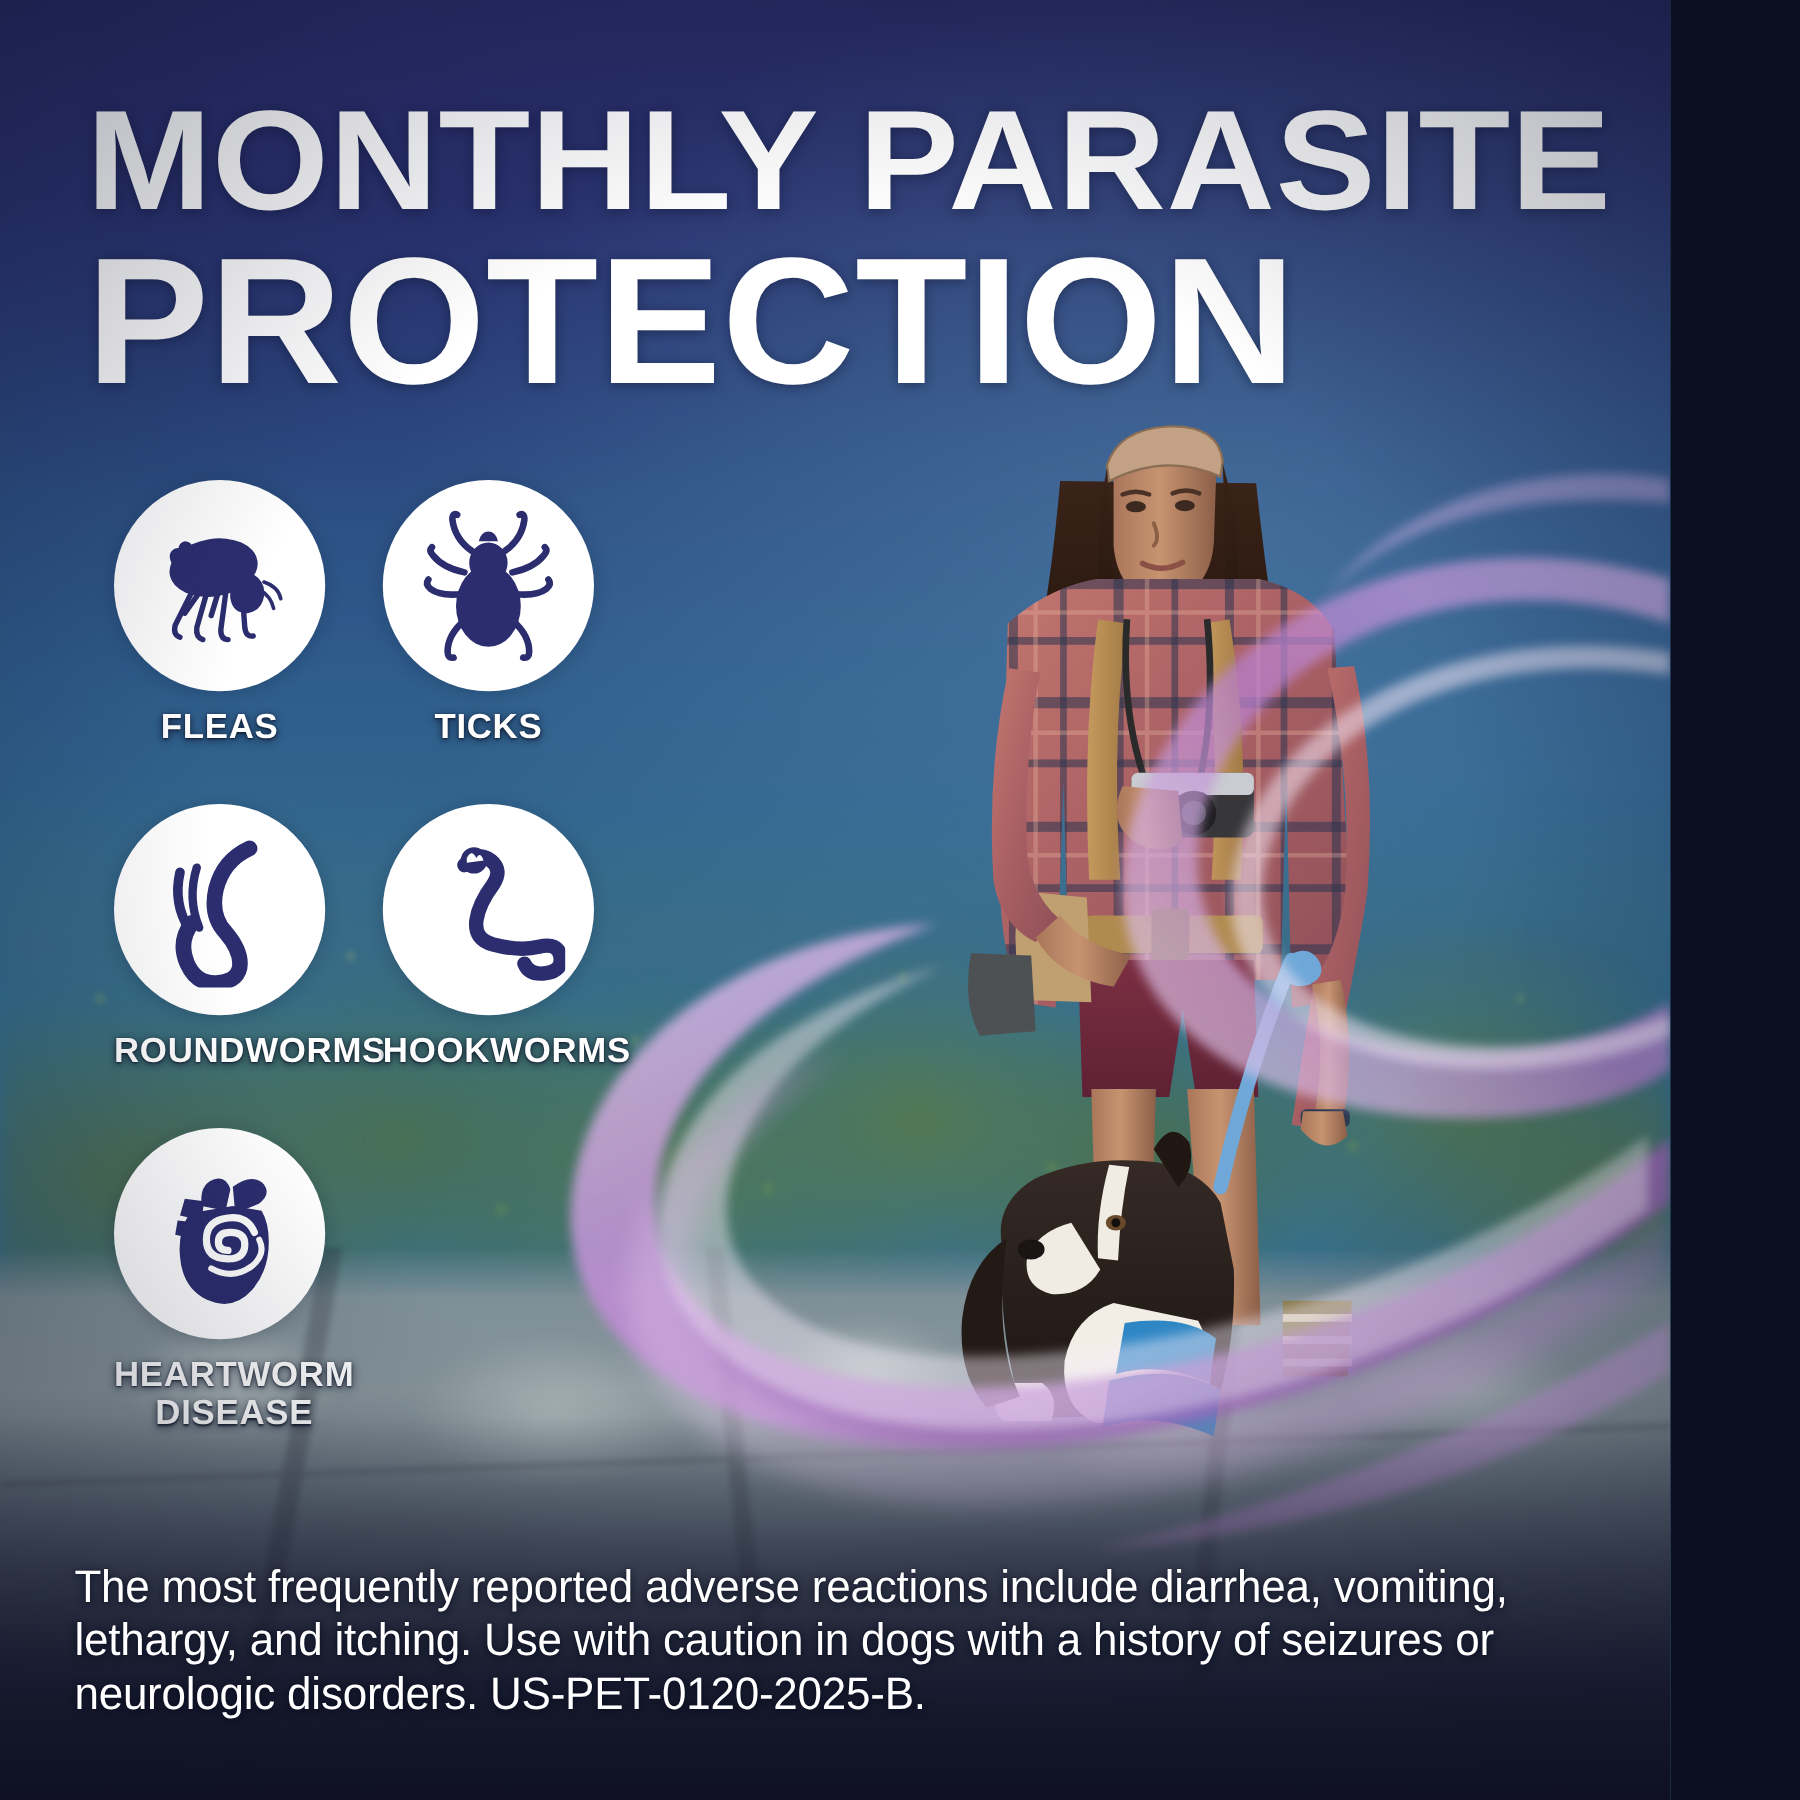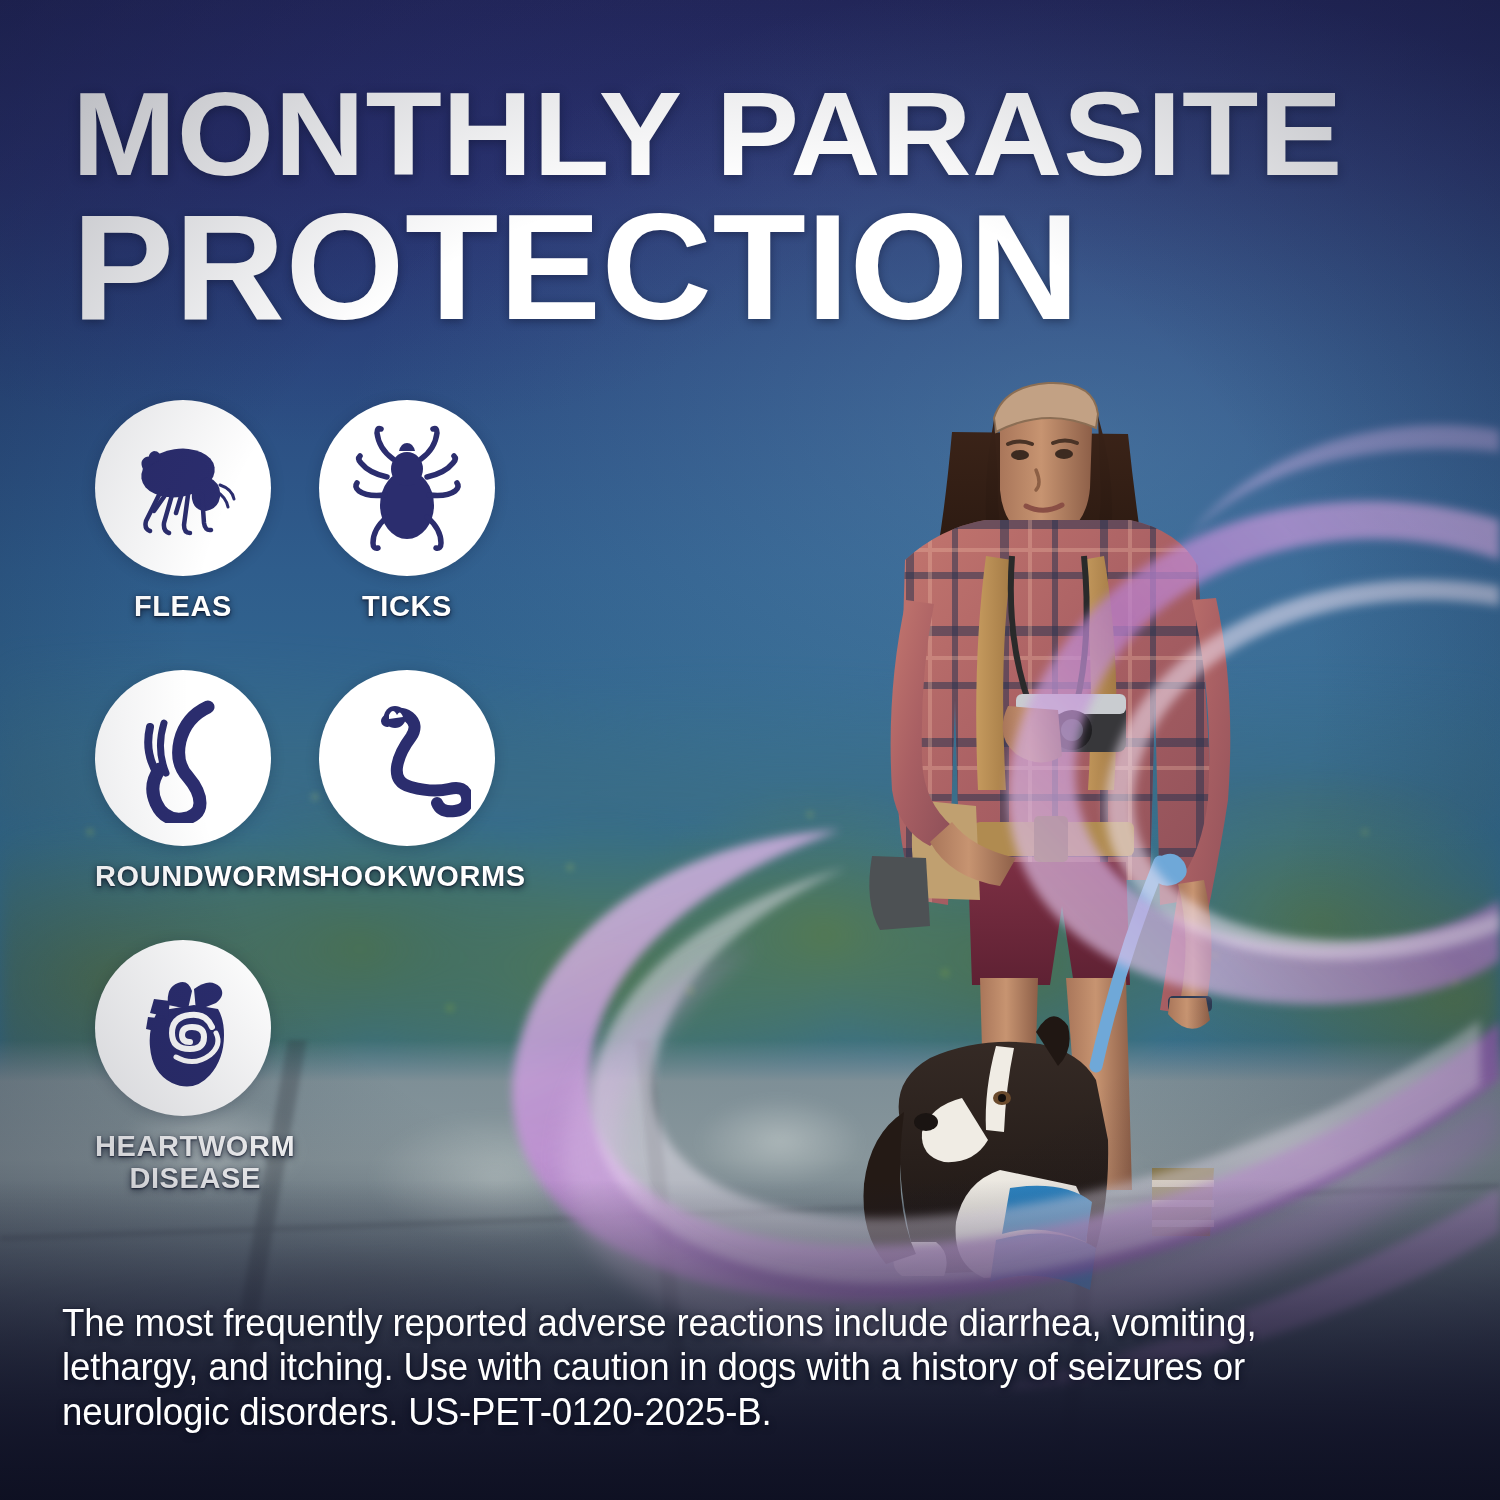--- a/index.html
+++ b/index.html
@@ -1,19 +1,19 @@
 <!DOCTYPE html>
 <html><head>
 <meta charset="utf-8">
 <style>
   html,body{margin:0;padding:0;background:#0b1020;}
   *{box-sizing:border-box;}
   #ad{
     position:relative;
-    width:1500px;height:1500px;
+    width:1392px;height:1500px;
     overflow:hidden;
     font-family:"Liberation Sans", sans-serif;
     background:#2d4f77;
   }
 
   
   .layer{position:absolute;inset:0;}
 
   
   .sky{

